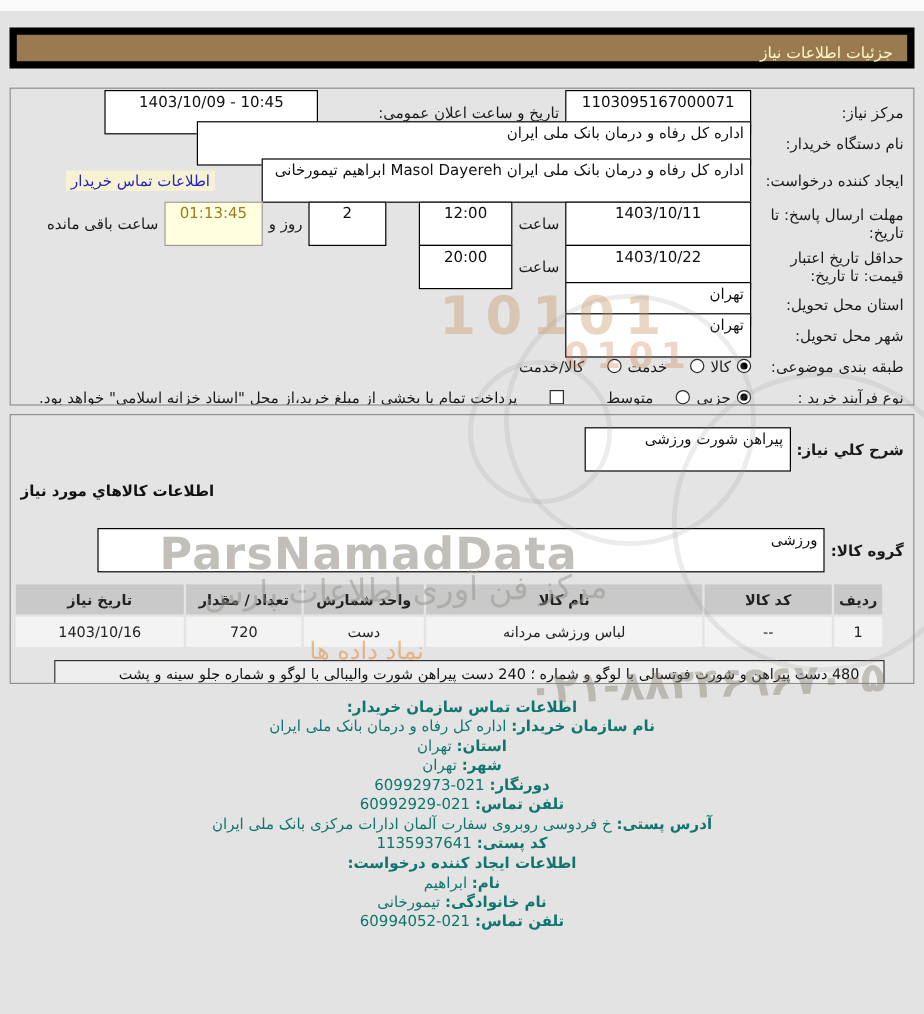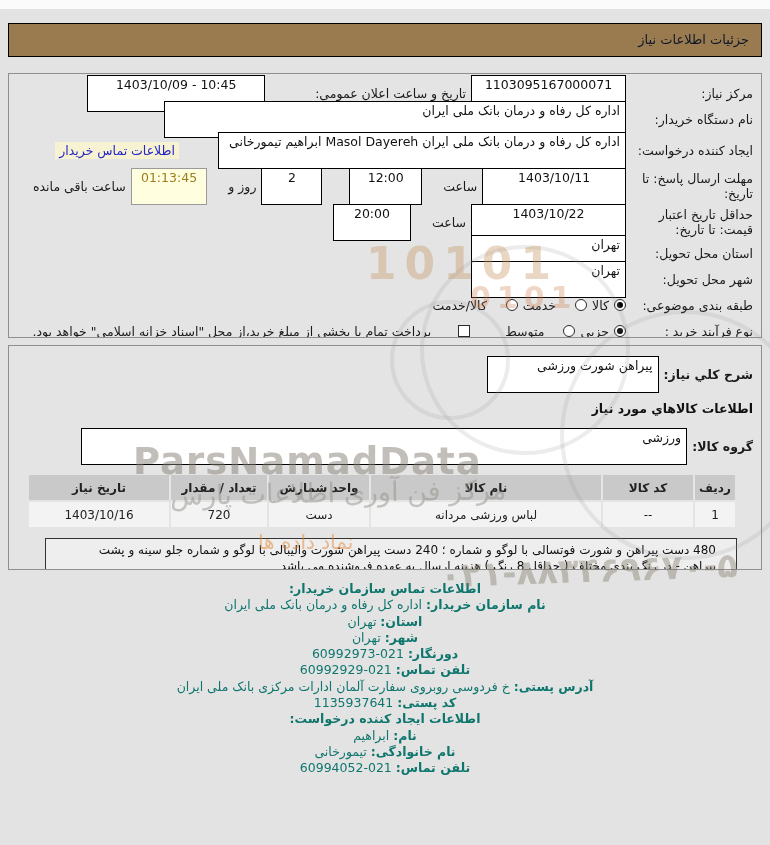--- a/index.html
+++ b/index.html
@@ -2,58 +2,58 @@
 <html dir="rtl" lang="fa"><head>
 <meta charset="utf-8">
 <style>
   * { margin:0; padding:0; box-sizing:border-box; }
   html,body { width:770px; }
   body { font-family:"DejaVu Sans","Liberation Sans",sans-serif; background:#e3e3e3; }
   .page { position:relative; width:770px; height:845px; background:#e3e3e3; overflow:hidden; }
   .top-strip { position:absolute; top:0; left:0; right:0; height:9px; background:#fbfbfb; }
 
   .title-bar { position:absolute; top:23px; left:8px; right:8px; height:34px;
-    background:#9a7b4f; border:1px solid #000000; color:#0f172a; font-size:13px;
+    background:#9a7b4f; border:6px solid #000000; color:#fef9c3; font-size:13px;
     line-height:32px; padding:0 12px; }
 
   .panel { position:absolute; left:8px; right:8px; background:#e4e4e4; border:1px solid #8f8f8f; }
   .p1 { top:73px; height:265px; padding:9px 8px 6px 8px; display:flex; flex-direction:column; gap:6px; overflow:hidden; }
   .p2 { top:345px; height:225px; padding:10px 8px; overflow:hidden; }
 
   .row { display:flex; align-items:center; min-height:20px; column-gap:5px; font-size:12.5px; color:#1a1a1a; }
   .row.tall { min-height:30px; }
   .lbl { width:122px; flex:0 0 122px; text-align:right; line-height:15px; }
-  .lbl-inline { white-space:nowrap;margin-left:16px; }
+  .lbl-inline { white-space:nowrap; }
   .box { display:inline-block; background:#fff; border:1px solid #000; height:37px; line-height:17px;
          padding:0 5px; font-size:12.5px; color:#111; white-space:nowrap; overflow:hidden; }
   .center { text-align:center; }
   .right { text-align:right; }
   .ltr { direction:ltr; unicode-bidi:isolate; }
   .w155 { width:155px; } .w175 { width:178px; } .w78 { width:78px; } .w65 { width:65px; }
   .w80 { width:82px; } .w170 { width:172px; } .w460 { width:462px; } .w407 { width:408px; }
   .m45 { margin-left:45px; } .m30 { margin-left:22px; } .m58 { margin-left:34px; }
   .countdown { background:#ffffdf; border:1px solid #9a9a9a; color:#9d7d1c; }
   .contact-link { color:#2323c8; background:#f7f3d2; padding:1px 4px; cursor:pointer; text-decoration:none; font-size:12.5px; }
 
   .radio { display:inline-block; width:12px; height:12px; border:1px solid #2a2a2a; border-radius:50%;
            background:#fff; position:relative; flex:0 0 12px; }
   .radio.checked::after { content:""; position:absolute; left:2px; top:2px; width:6px; height:6px;
            border-radius:50%; background:#000; }
   .checkbox { display:inline-block; width:12px; height:12px; border:1px solid #2a2a2a; background:#fff; flex:0 0 12px; }
   .opt-gap { margin-left:14px; }
 
   .bold { font-weight:bold; }
   .p2 .row { margin-bottom:8px; }
-  .heading { text-align:right; font-size:12.5px; color:#111; margin:4px 0 12px 0; }
+  .heading { text-align:left; font-size:12.5px; color:#111; margin:4px 0 24px 0; }
   .grow { flex:1; margin-left:64px; }
 
   table.goods { border-collapse:separate; border-spacing:2px; margin:4px 16px 0 28px; width:702px; table-layout:fixed; }
   table.goods th { background:#c9c9c9; font-size:12px; font-weight:bold; color:#222; height:25px; text-align:center; }
   table.goods td { background:#f3f3f3; font-size:12px; color:#222; height:25px; text-align:center; }
-  .c0{width:40px;} .c1{width:90px;} .c2{width:230px;} .c3{width:100px;} .c4{width:96px;} .c5{width:140px;}
+  .c0{width:40px;} .c1{width:106px;} .c2{width:230px;} .c3{width:100px;} .c4{width:96px;} .c5{width:140px;}
 
   .desc-row { display:flex; margin:9px 16px 0 28px; column-gap:8px; align-items:stretch; }
   .desc-lbl { width:78px; flex:0 0 78px; text-align:right; font-size:12.5px; line-height:16px; color:#111; }
   .desc-box { flex:1; border:1px solid #333; background:#eee; font-size:12px; line-height:16px;
               padding:3px 20px; text-align:right; color:#111; }
 
   .contact { position:absolute; top:581px; right:8px; left:8px; }
   .cline { text-align:center; font-size:12.5px; line-height:16.3px; color:#0f766e; }
   .clabel { font-weight:bold; }
 

